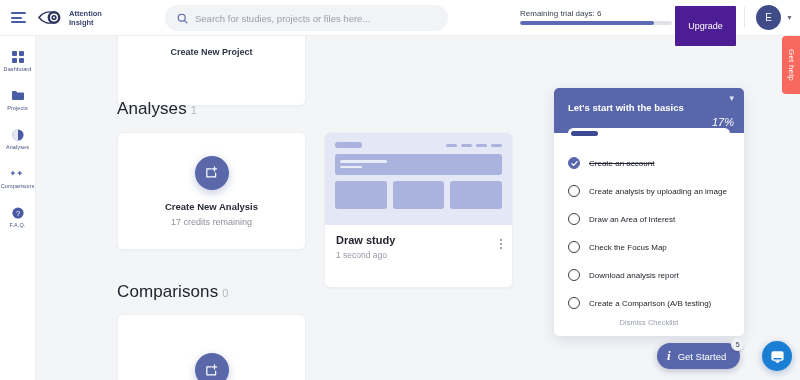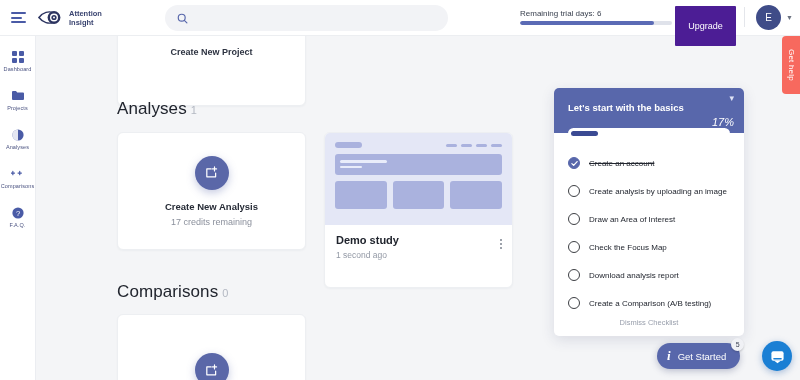--- a/index.html
+++ b/index.html
@@ -186,20 +186,21 @@
         <div class="brand-text">Attention</div>
         <div class="brand-text">Insight</div>
       </div>
     </div>
 
     <div class="search">
       <svg width="11" height="11" viewBox="0 0 14 14">
         <circle cx="6" cy="6" r="4.4" fill="none" stroke="#5867ab" stroke-width="1.5"></circle>
         <line x1="9.3" y1="9.3" x2="12.6" y2="12.6" stroke="#5867ab" stroke-width="1.5" stroke-linecap="round"></line>
       </svg>
+      <span class="search-input-text">Search for studies, projects or files here...</span>
     </div>
 
     <div class="trial">
       <div class="trial-label">Remaining trial days: 6</div>
       <div class="trial-track">
         <div class="trial-fill" id="trial-fill" style="width: 88%;"></div>
       </div>
     </div>
 
     <button class="upgrade">Upgrade</button>
@@ -299,21 +300,21 @@
             <div class="thumb-hero-line a"></div>
             <div class="thumb-hero-line b"></div>
           </div>
           <div class="thumb-boxes">
             <div></div>
               <div></div>
               <div></div>
           </div>
         </div>
         <div class="study-meta">
-          <div class="study-title">Demo study</div>
+          <div class="study-title">Draw study</div>
           <div class="study-time">1 second ago</div>
           <div class="kebab">
               <i></i>
               <i></i>
               <i></i>
             </div>
         </div>
       </div>
 
       <div class="section-title" style="left:81px; top:246px;">

